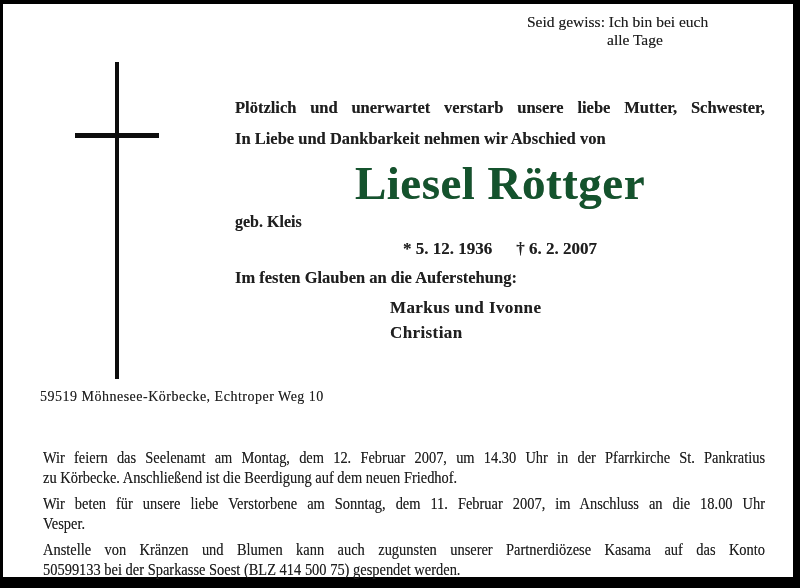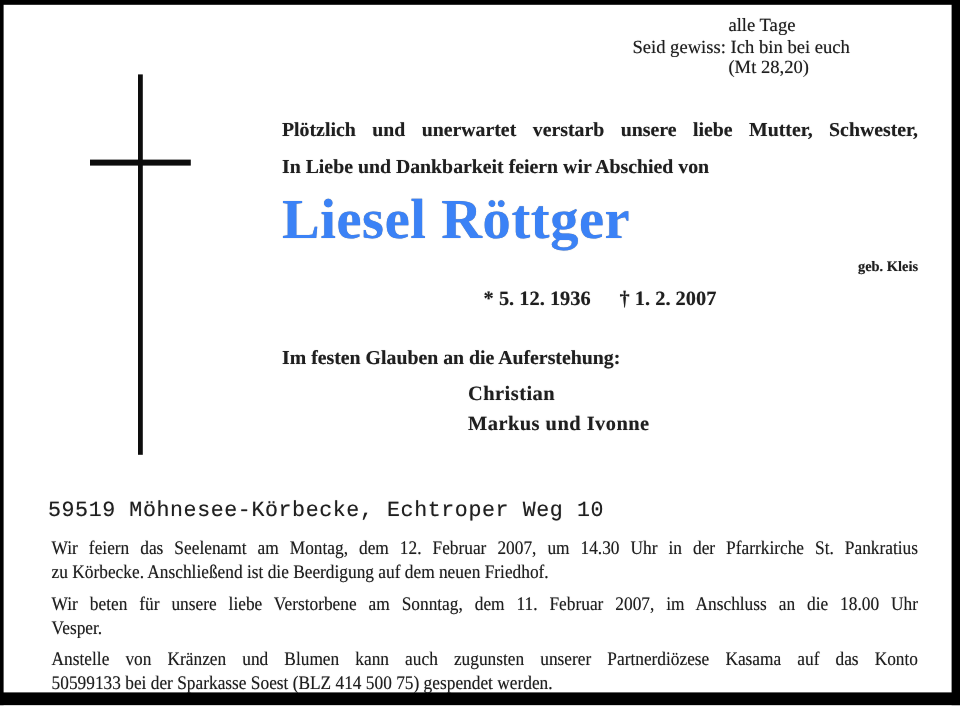--- a/index.html
+++ b/index.html
@@ -61,55 +61,54 @@
     display: block;
     text-align: justify;
     text-align-last: justify;
   }
   .line { display: block; }
   .farewell { margin-top: 10px; }
   .name {
     margin-top: 9px;
     font-size: 47px;
     line-height: 50px;
-    text-align: left;
+    text-align: center;
     letter-spacing: 0.5px;
-    color: #3b82f6;
+    color: #14532d;
   }
   .maiden {
     margin-top: 4px;
-    text-align: right;
-    font-size: 12px;
+    text-align: left;
+    font-size: 16px;
     line-height: 20px;
   }
   .dates {
     margin-top: 6px;
     display: flex;
     justify-content: center;
     gap: 24px;
     font-size: 17px;
     line-height: 21px;
   }
-  .faith { margin-top: 28px; }
+  .faith { margin-top: 8px; }
   .mourners {
     margin-top: 7px;
     margin-left: 155px;
     font-size: 17px;
     line-height: 25px;
     letter-spacing: 0.4px;
   }
 
   
   .address {
     position: absolute;
-    left: 40px; top: 416px;
-    font-size: 18px;
+    left: 40px; top: 389px;
+    font-size: 14px;
     letter-spacing: 0.5px;
     text-shadow: 0 0 0.6px rgba(20,20,20,0.5);
-    font-family: Liberation Mono, monospace;
   }
 
   
   .bottom {
     position: absolute;
     left: 43px; top: 448px;
     width: 722px;
   }
   .bottom-inner {
     width: 800px;
@@ -131,42 +130,41 @@
   <div class="frame left"></div>
   <div class="frame right"></div>
   <div class="frame bottom"></div>
 
   <div>
     <div class="cross-v"></div>
     <div class="cross-h"></div>
   </div>
 
   <div class="quote">
+    <div class="line">Seid gewiss: Ich bin bei euch</div>
     <div class="line qc">alle Tage</div>
-    <div class="line">Seid gewiss: Ich bin bei euch</div>
-    <div class="line qc">(Mt 28,20)</div>
   </div>
 
   <div class="main">
     <span class="jline">Plötzlich und unerwartet verstarb unsere liebe Mutter, Schwester,</span>
-    <div class="farewell">In Liebe und Dankbarkeit feiern wir Abschied von</div>
+    <div class="farewell">In Liebe und Dankbarkeit nehmen wir Abschied von</div>
 
     <div class="name">Liesel Röttger</div>
     <div class="maiden">geb. Kleis</div>
 
     <div class="dates">
       <span>* 5. 12. 1936</span>
-      <span>† 1. 2. 2007</span>
+      <span>† 6. 2. 2007</span>
     </div>
 
     <div class="faith">Im festen Glauben an die Auferstehung:</div>
 
     <div class="mourners">
+      <div class="line">Markus und Ivonne</div>
       <div class="line">Christian</div>
-      <div class="line">Markus und Ivonne</div>
     </div>
   </div>
 
   <div class="address">59519 Möhnesee-Körbecke, Echtroper Weg 10</div>
 
   <div class="bottom">
     <div class="bottom-inner">
       <p class="bp">
         <span class="jline">Wir feiern das Seelenamt am Montag, dem 12. Februar 2007, um 14.30 Uhr in der Pfarrkirche St. Pankratius</span>
         <span class="line">zu Körbecke. Anschließend ist die Beerdigung auf dem neuen Friedhof.</span>

